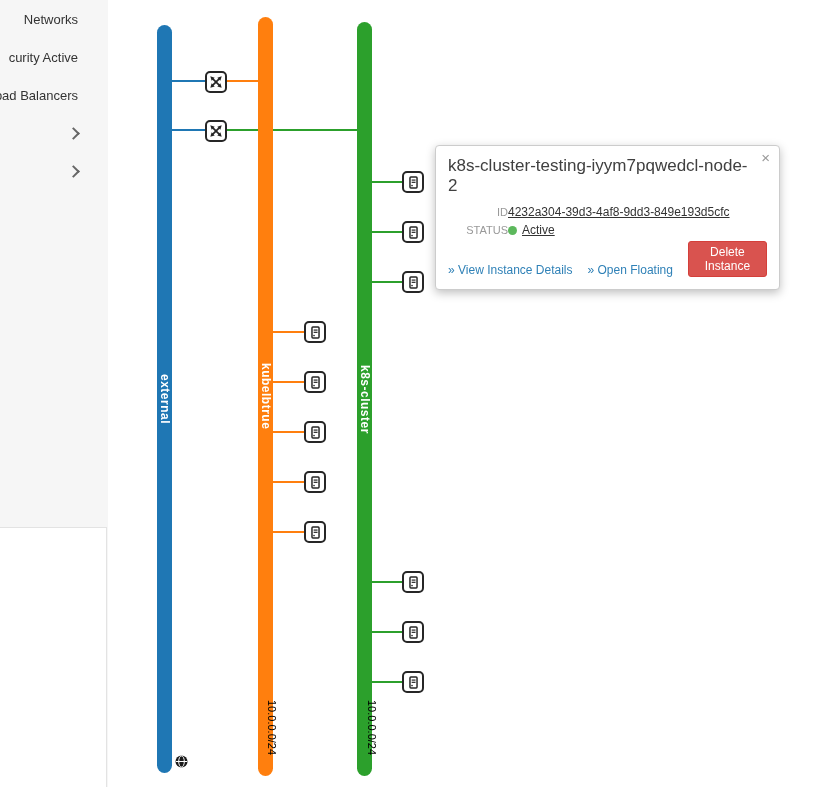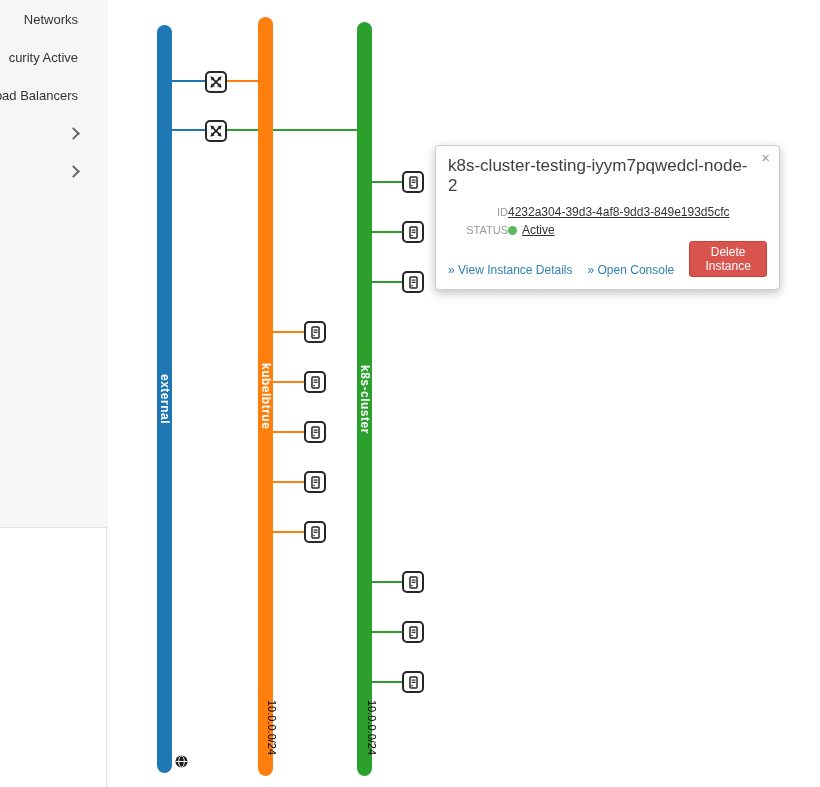--- a/index.html
+++ b/index.html
@@ -247,19 +247,19 @@
         </div>
         <div class="tt-row">
           <span class="tt-label">STATUS</span>
           <span class="tt-value">
             <span class="status-dot"></span><span>Active</span>
           </span>
         </div>
       </div>
       <div class="tt-footer">
         <a class="tt-link">» View Instance Details</a>
-        <a class="tt-link">» Open Console</a>
+        <a class="tt-link">» Open Floating</a>
         <button class="tt-delete">Delete Instance</button>
       </div>
     </div>
 
   </div>
 </div>
 
 </body></html>

